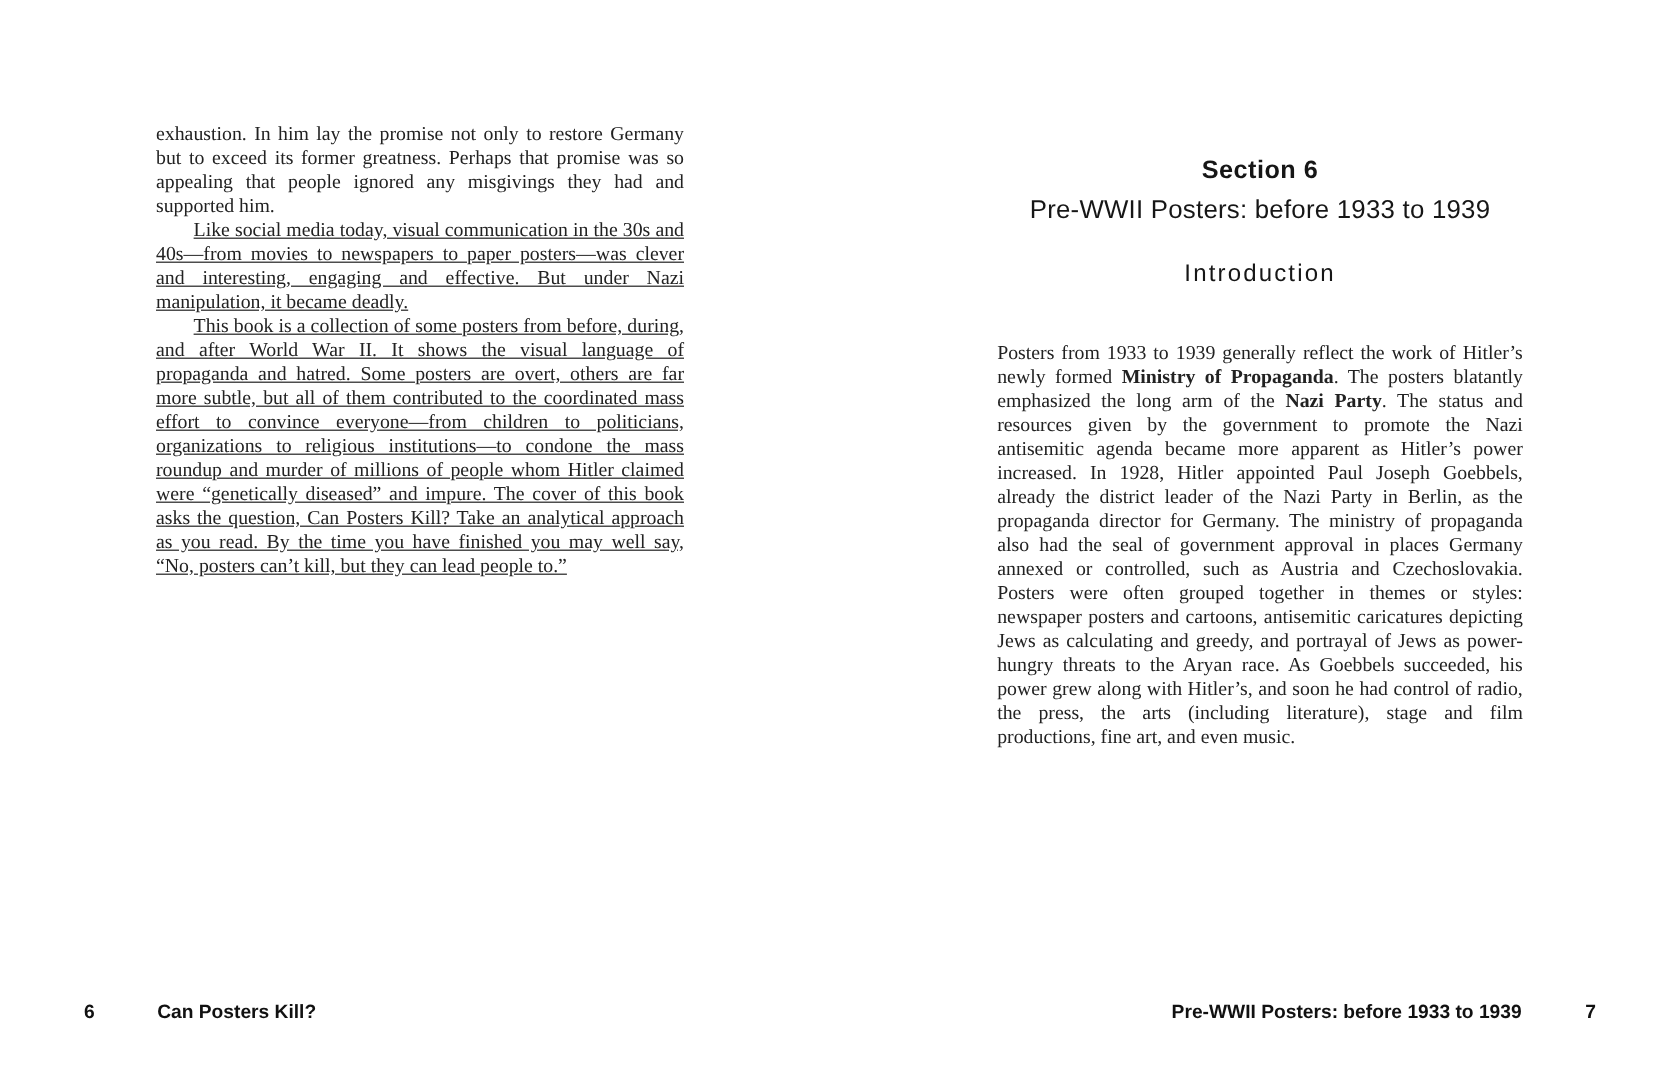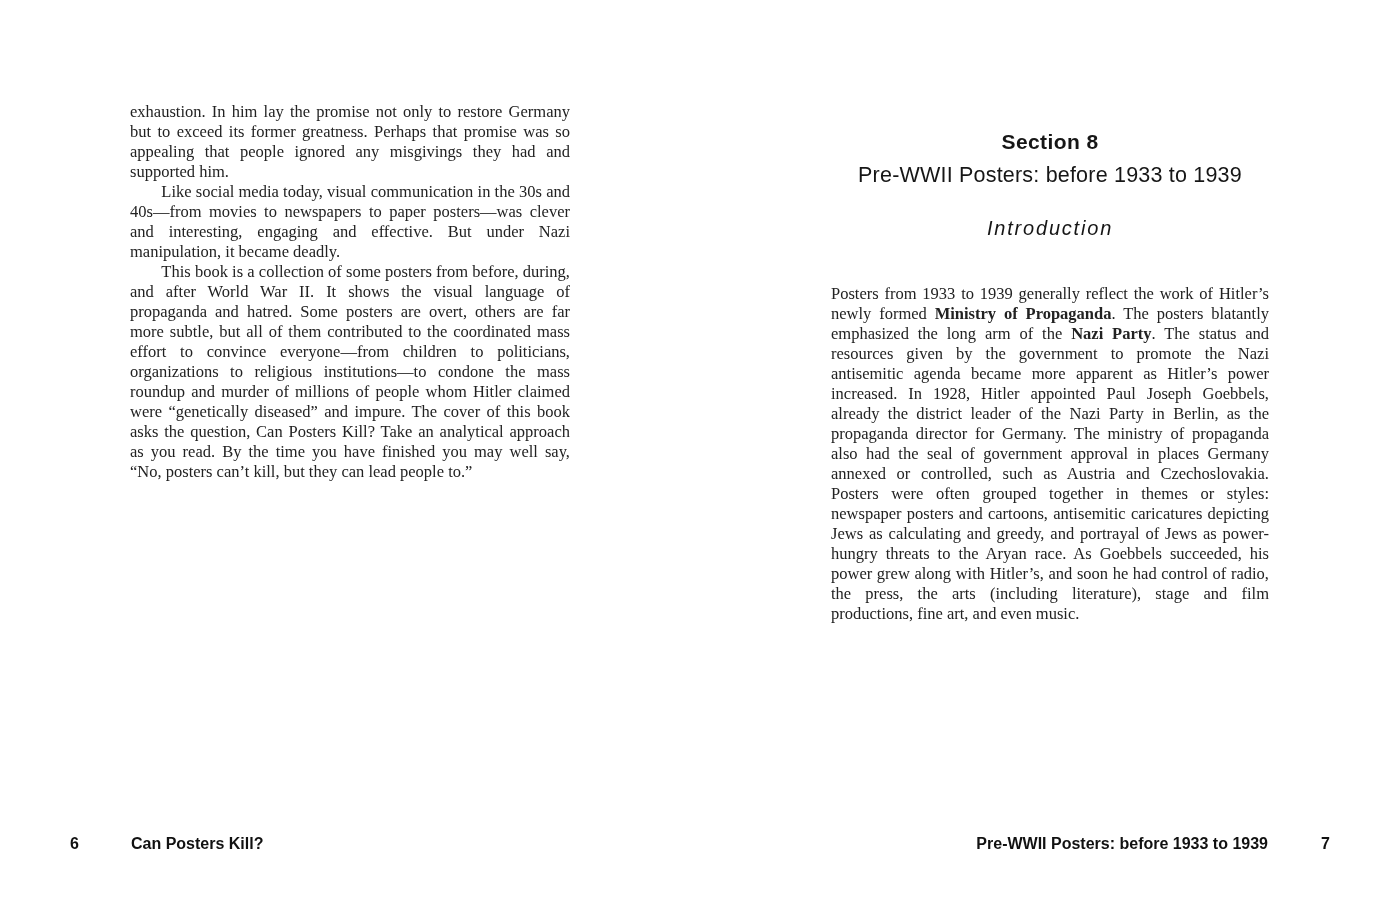--- a/index.html
+++ b/index.html
@@ -19,21 +19,21 @@
     position: absolute;
     left: 130px;
     top: 102px;
     width: 440px;
     font-size: 16.5px;
     line-height: 20px;
     text-align: justify;
     color: #222222;
   }
   .left-body p { margin: 0; }
-  .left-body p + p { text-indent: 1.9em; }
+  .left-body p + p { text-indent: 1.9em; text-decoration: underline; }
 
   
   .right-col {
     position: absolute;
     left: 831px;
     top: 130px;
     width: 438px;
   }
   .section-label {
     font-family: "Liberation Sans", sans-serif;
@@ -53,21 +53,20 @@
     color: #161616;
   }
   .intro-heading {
     font-family: "Liberation Sans", sans-serif;
     font-weight: normal;
     font-size: 20px;
     text-align: center;
     letter-spacing: 1.8px;
     margin-top: 29px;
     color: #161616;
-    font-style: italic;
   }
   .right-body {
     margin-top: 44px;
     font-size: 16.5px;
     line-height: 20px;
     text-align: justify;
     color: #222222;
   }
   .right-body .bold { font-weight: bold; }
 
@@ -91,21 +90,21 @@
 
 <div class="spread">
 
   <div class="left-body">
     <p>exhaustion. In him lay the promise not only to restore Germany but to exceed its former greatness. Perhaps that promise was so appealing that people ignored any misgivings they had and supported him.</p>
     <p>Like social media today, visual communication in the 30s and 40s—from movies to newspapers to paper posters—was clever and interesting, engaging and effective. But under Nazi manipulation, it became deadly.</p>
     <p>This book is a collection of some posters from before, during, and after World War II. It shows the visual language of propaganda and hatred. Some posters are overt, others are far more subtle, but all of them contributed to the coordinated mass effort to convince everyone—from children to politicians, organizations to religious institutions—to condone the mass roundup and murder of millions of people whom Hitler claimed were “genetically diseased” and impure. The cover of this book asks the question, Can Posters Kill? Take an analytical approach as you read. By the time you have finished you may well say, “No, posters can’t kill, but they can lead people to.”</p>
   </div>
 
   <div class="right-col">
-    <div class="section-label">Section 8</div>
+    <div class="section-label">Section 6</div>
     <div class="section-title">Pre-WWII Posters: before 1933 to 1939</div>
     <div class="intro-heading">Introduction</div>
     <div class="right-body">
       <p><span>Posters from 1933 to 1939 generally reflect the work of Hitler’s newly formed </span><span class="bold">Ministry of Propaganda</span><span>. The posters blatantly emphasized the long arm of the </span><span class="bold">Nazi Party</span><span>. The status and resources given by the government to promote the Nazi antisemitic agenda became more apparent as Hitler’s power increased. In 1928, Hitler appointed Paul Joseph Goebbels, already the district leader of the Nazi Party in Berlin, as the propaganda director for Germany. The ministry of propaganda also had the seal of government approval in places Germany annexed or controlled, such as Austria and Czechoslovakia. Posters were often grouped together in themes or styles: newspaper posters and cartoons, antisemitic caricatures depicting Jews as calculating and greedy, and portrayal of Jews as power-hungry threats to the Aryan race. As Goebbels succeeded, his power grew along with Hitler’s, and soon he had control of radio, the press, the arts (including literature), stage and film productions, fine art, and even music.</span></p>
     </div>
   </div>
 
   <div class="footer-item footer-left-number">6</div>
   <div class="footer-item footer-left-title">Can Posters Kill?</div>
   <div class="footer-item footer-right-title">Pre-WWII Posters: before 1933 to 1939</div>

